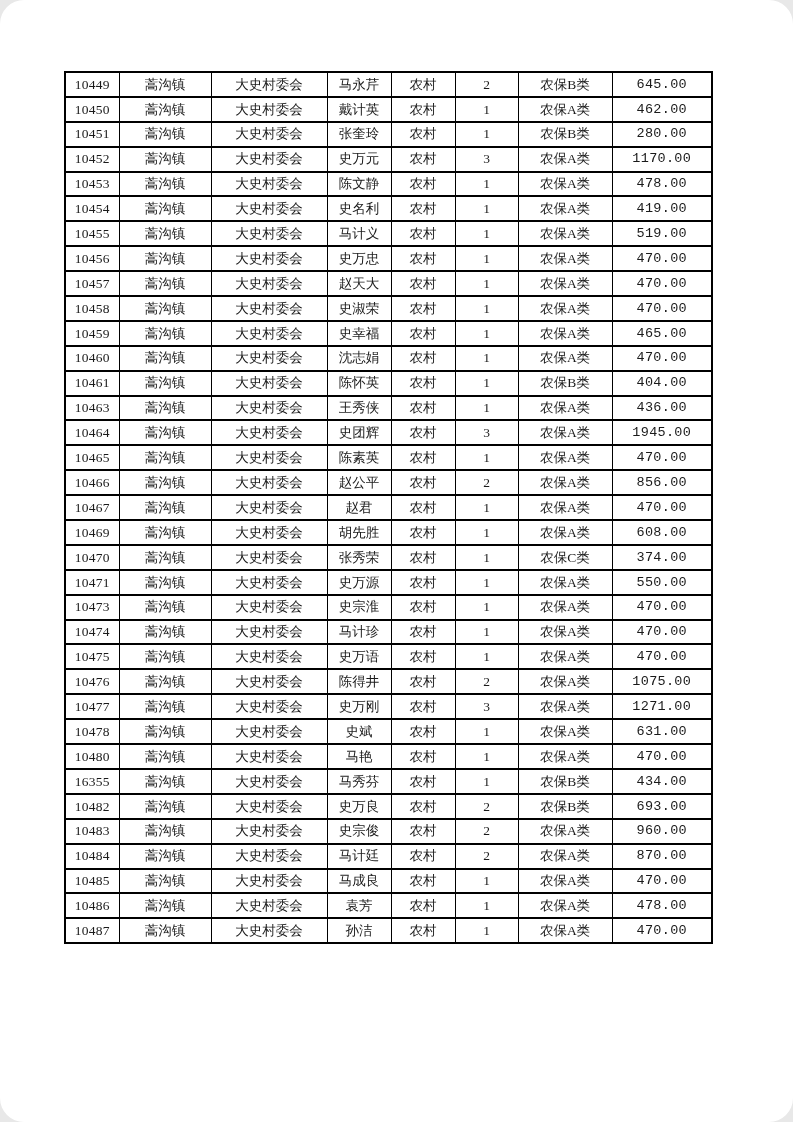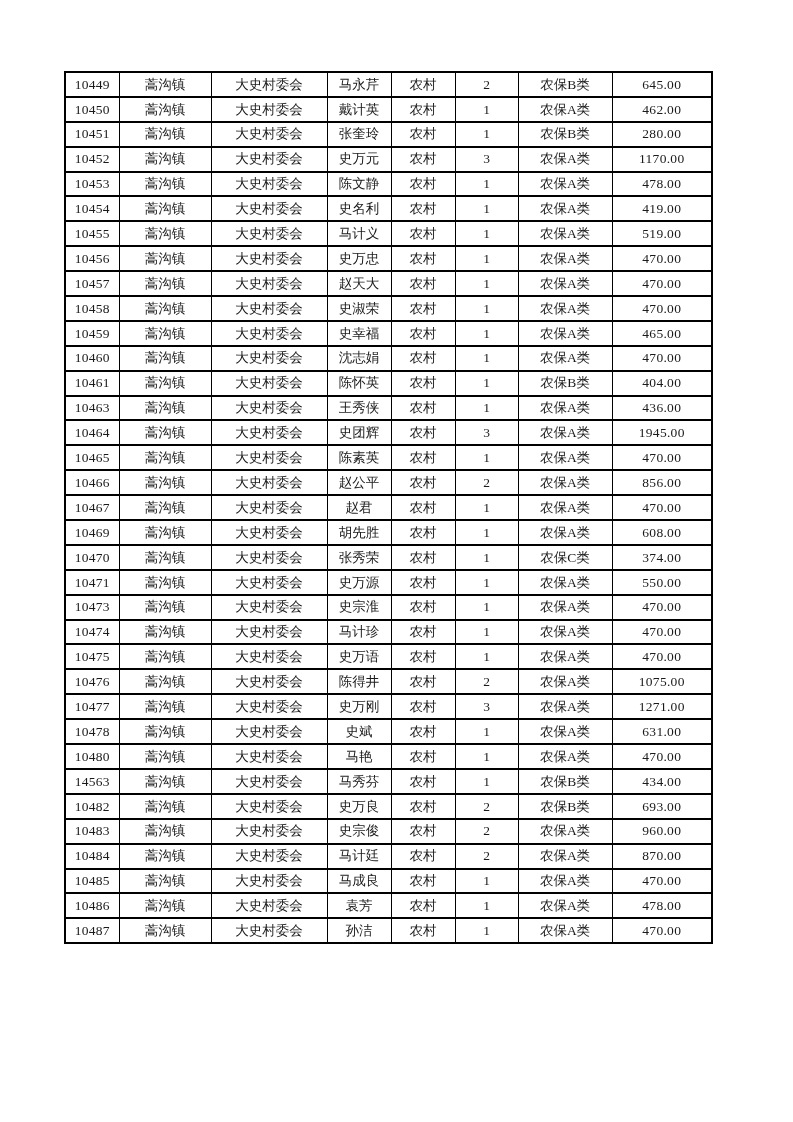--- a/index.html
+++ b/index.html
@@ -4,20 +4,21 @@
 <style>
   html, body { margin: 0; padding: 0; background: #e8e8e8; }
   .page {
     position: relative;
     width: 793px;
     height: 1122px;
     margin: 0 auto;
     background: #ffffff;
     font-family: "Liberation Serif", "DejaVu Serif", serif;
     overflow: hidden;
+    border-radius: 24px;
   }
   table.data-table {
     position: absolute;
     left: 64px;
     top: 71px;
     width: 647px;
     border-collapse: collapse;
     table-layout: fixed;
     border: 2px solid #000000;
   }
@@ -30,21 +31,21 @@
     padding: 0;
     font-size: 13.5px;
     color: #1a1a1a;
     text-align: center;
     vertical-align: middle;
     white-space: nowrap;
     overflow: hidden;
     line-height: 1;
   }
   
-  td.col-amount { text-align: right; padding-right: 27px; letter-spacing: 0.3px; }
+  td.col-amount { text-align: right; padding-right: 27px; letter-spacing: 0.3px; font-family: Liberation Mono, monospace; }
   td.col-serial { letter-spacing: 0.3px; }
 </style>
 </head>
 <body>
 
 <div class="page">
   <table class="data-table">
     <colgroup>
       <col style="width:54px">
       <col style="width:92px">
@@ -330,21 +331,21 @@
           <td class="col-serial">10480</td>
           <td class="col-town">蒿沟镇</td>
           <td class="col-village">大史村委会</td>
           <td class="col-person">马艳</td>
           <td class="col-locality">农村</td>
           <td class="col-count">1</td>
           <td class="col-category">农保A类</td>
           <td class="col-amount">470.00</td>
         </tr>
         <tr>
-          <td class="col-serial">14563</td>
+          <td class="col-serial">16355</td>
           <td class="col-town">蒿沟镇</td>
           <td class="col-village">大史村委会</td>
           <td class="col-person">马秀芬</td>
           <td class="col-locality">农村</td>
           <td class="col-count">1</td>
           <td class="col-category">农保B类</td>
           <td class="col-amount">434.00</td>
         </tr>
         <tr>
           <td class="col-serial">10482</td>

